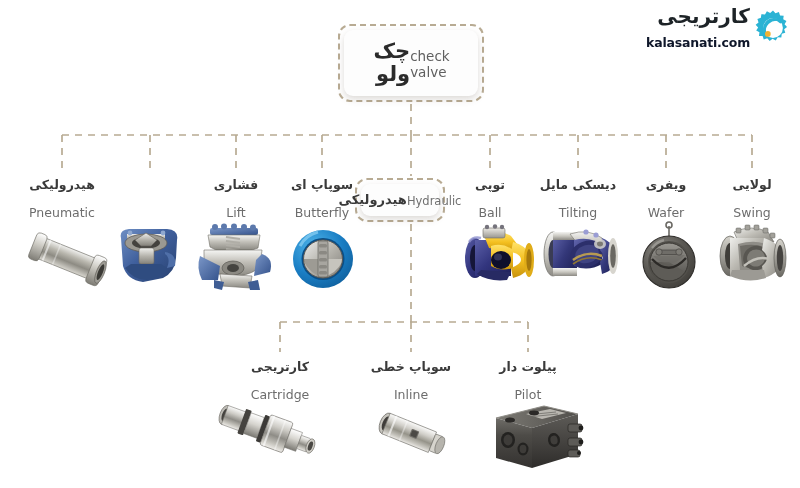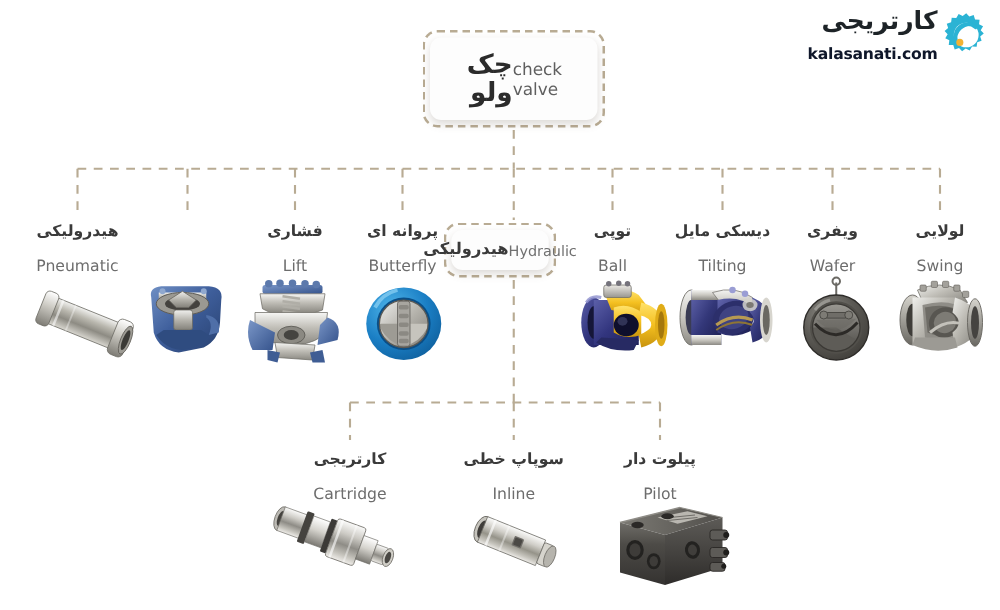--- a/index.html
+++ b/index.html
@@ -154,21 +154,21 @@
 
   <div class="leaf" style="left:12px; top:178px; width:100px;">
     <span class="fa">هیدرولیکی</span>
     <span class="en">Pneumatic</span>
   </div>
   <div class="leaf" style="left:194px; top:178px; width:84px;">
     <span class="fa">فشاری</span>
     <span class="en">Lift</span>
   </div>
   <div class="leaf" style="left:276px; top:178px; width:92px;">
-    <span class="fa">پروانه ای</span>
+    <span class="fa">سوپاپ ای</span>
     <span class="en">Butterfly</span>
   </div>
   <div class="leaf" style="left:450px; top:178px; width:80px;">
     <span class="fa">توپی</span>
     <span class="en">Ball</span>
   </div>
   <div class="leaf" style="left:524px; top:178px; width:108px;">
     <span class="fa">دیسکی مایل</span>
     <span class="en">Tilting</span>
   </div>

